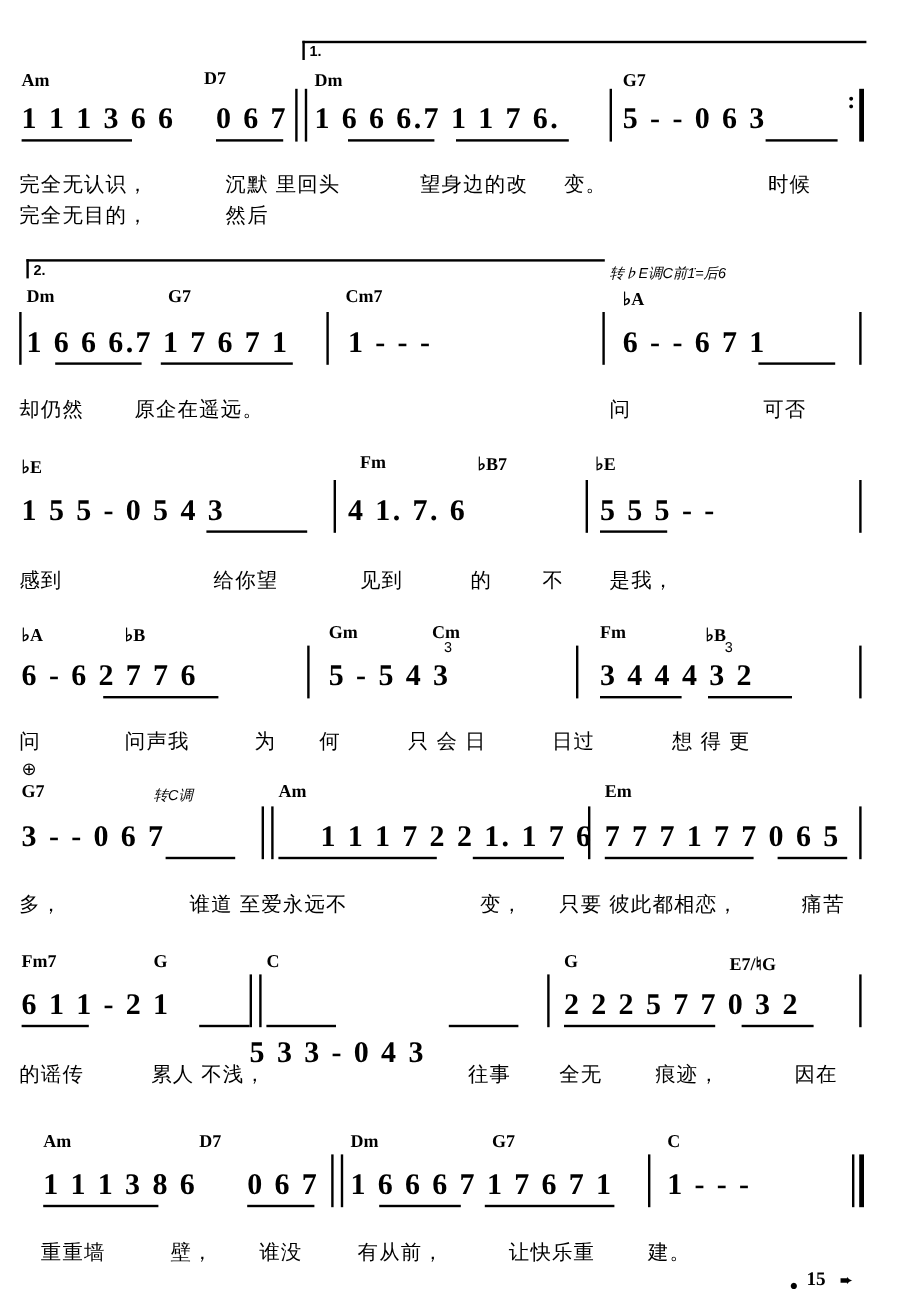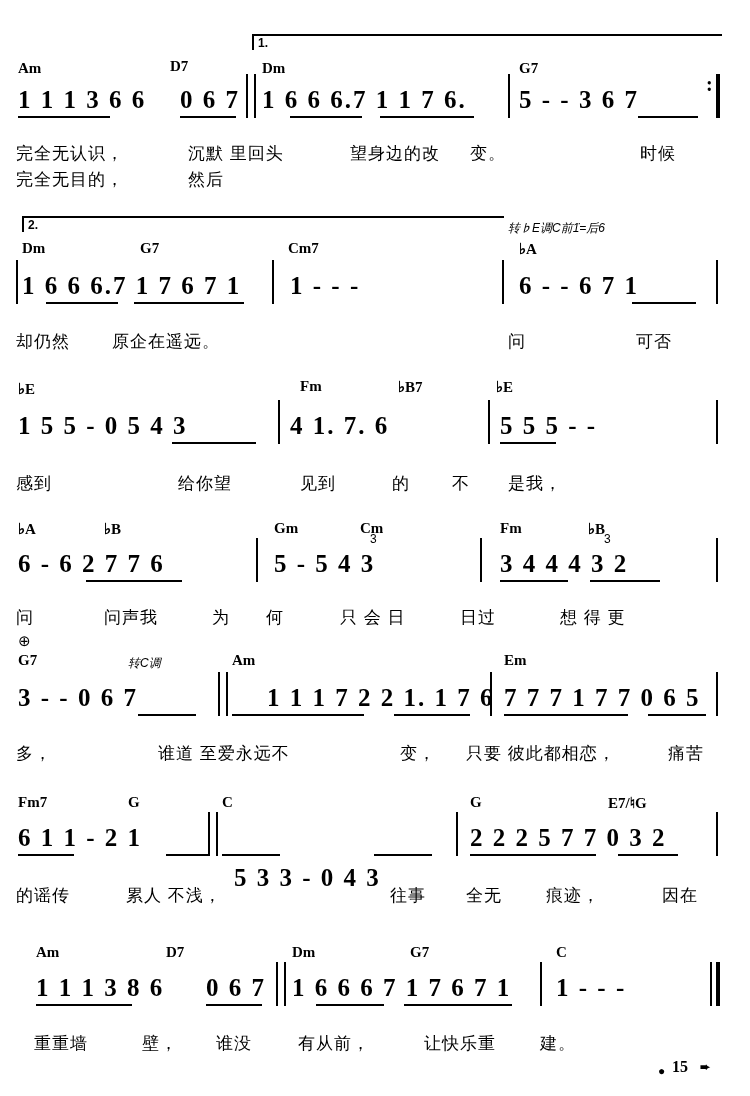--- a/index.html
+++ b/index.html
@@ -76,21 +76,21 @@
     <div class="marker" style="left:258px;top:36px;font-weight:bold;">1.</div>
 
     <div class="chord" style="left:18px;top:60px;">Am</div>
     <div class="chord" style="left:170px;top:58px;">D7</div>
     <div class="chord" style="left:262px;top:60px;">Dm</div>
     <div class="chord" style="left:519px;top:60px;">G7</div>
 
     <div class="notes" style="left:18px;top:86px;">1 1 1 3 6 6</div>
     <div class="notes" style="left:180px;top:86px;">0 6 7</div>
     <div class="notes" style="left:262px;top:86px;font-family:Liberation Serif, serif;">1 6 6 6.7 1 1 7 6.</div>
-    <div class="notes" style="left:519px;top:86px;">5  -  -  3 6 7</div>
+    <div class="notes" style="left:519px;top:86px;">5  -  -  0 6 3</div>
 
     <div class="underline" style="left:18px;top:116px;width:92px;"></div>
     <div class="underline" style="left:180px;top:116px;width:56px;"></div>
     <div class="underline" style="left:290px;top:116px;width:72px;"></div>
     <div class="underline" style="left:380px;top:116px;width:94px;"></div>
     <div class="underline" style="left:638px;top:116px;width:60px;"></div>
 
     <div class="barline" style="left:246px;top:74px;height:44px;"></div>
     <div class="barline" style="left:508px;top:74px;height:44px;"></div>
     <div class="barline" style="left:254px;top:74px;height:44px;"></div>
@@ -223,21 +223,21 @@
   </div>
 
   <div class="system" style="top:0;">
     <div class="chord" style="left:18px;top:794px;text-align:center;">Fm7</div>
     <div class="chord" style="left:128px;top:794px;">G</div>
     <div class="chord" style="left:222px;top:794px;">C</div>
     <div class="chord" style="left:470px;top:794px;">G</div>
     <div class="chord" style="left:608px;top:794px;">E7/♮G</div>
 
     <div class="notes" style="left:18px;top:824px;">6 1 1   -  2 1</div>
-    <div class="notes" style="left:234px;top:824px;margin-top:40px;">5 3 3   -   0 4 3</div>
+    <div class="notes" style="left:208px;top:824px;margin-top:40px;">5 3 3   -   0 4 3</div>
     <div class="notes" style="left:470px;top:824px;">2 2 2 5 7 7   0 3 2</div>
 
     <div class="underline" style="left:18px;top:854px;width:56px;"></div>
     <div class="underline" style="left:166px;top:854px;width:42px;"></div>
     <div class="underline" style="left:222px;top:854px;width:58px;"></div>
     <div class="underline" style="left:374px;top:854px;width:58px;"></div>
     <div class="underline" style="left:470px;top:854px;width:126px;"></div>
     <div class="underline" style="left:618px;top:854px;width:60px;"></div>
 
     <div class="barline" style="left:208px;top:812px;height:44px;"></div>

